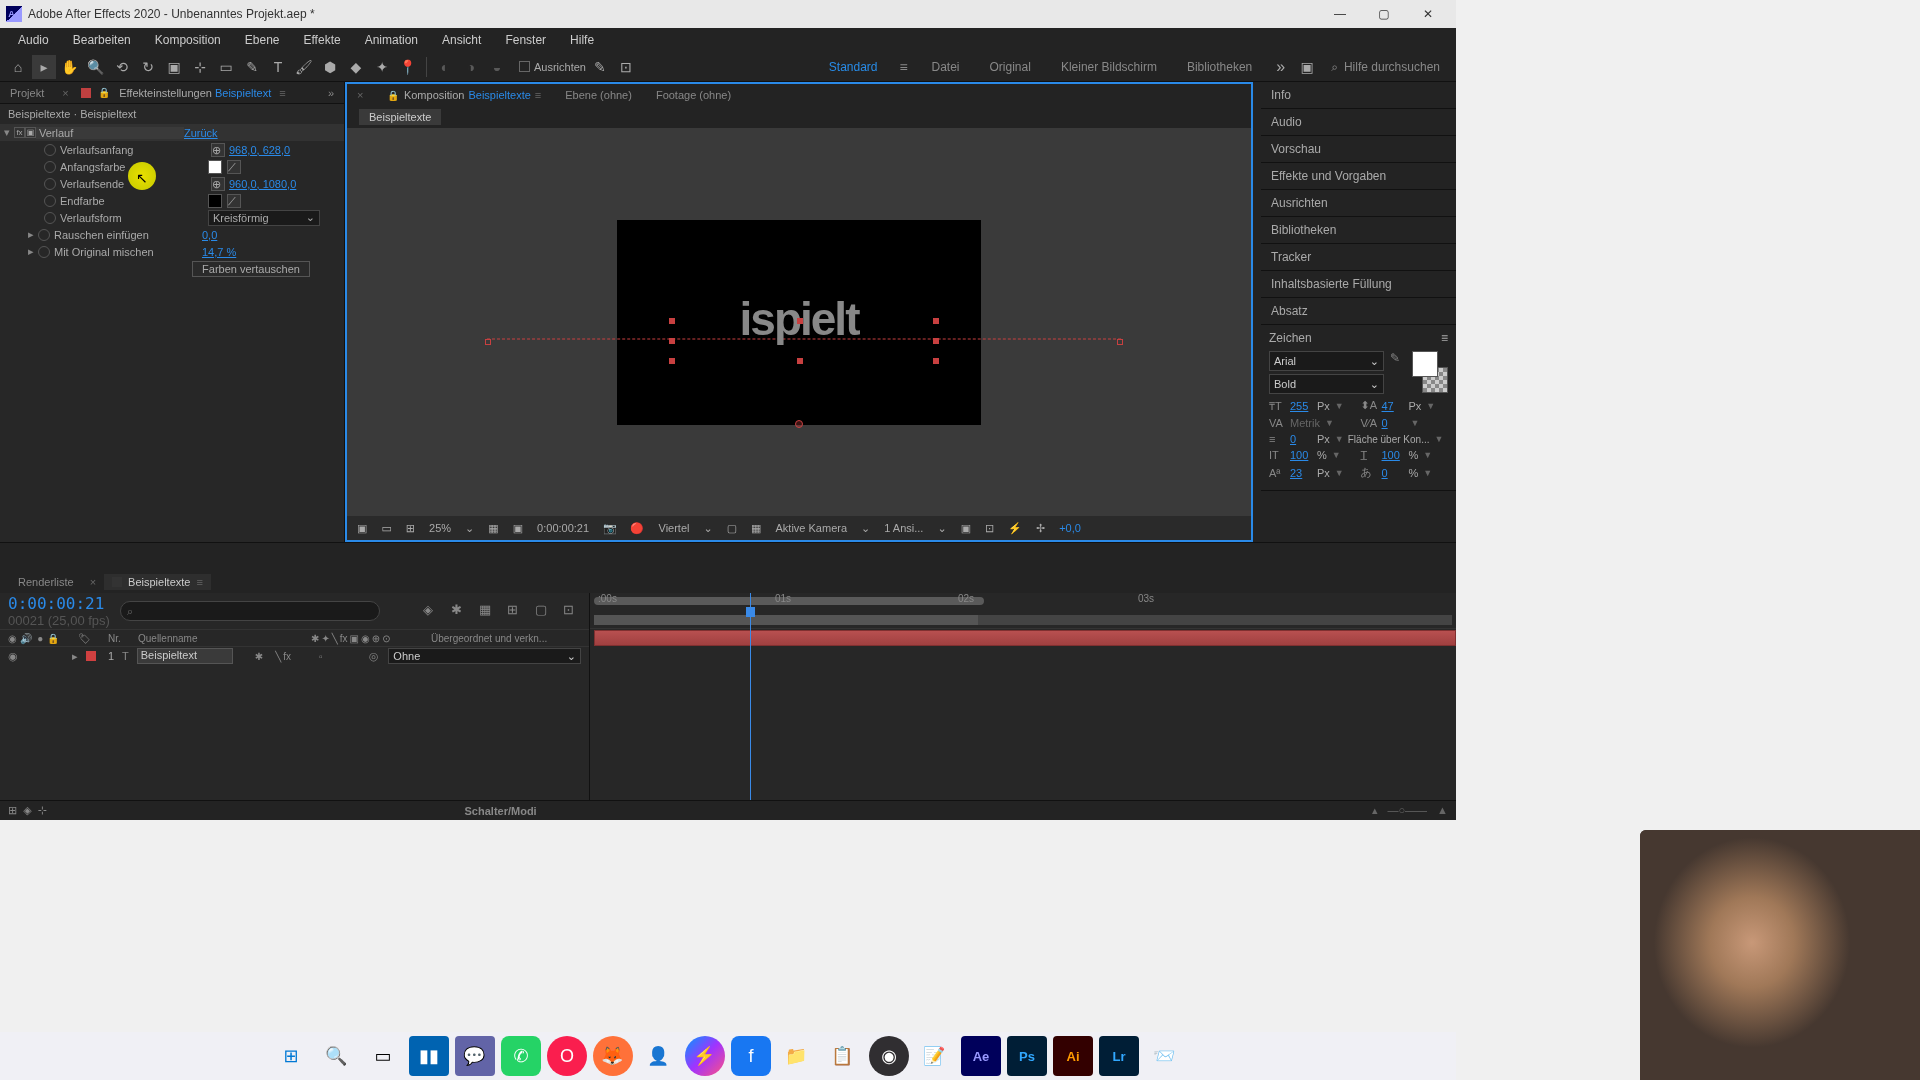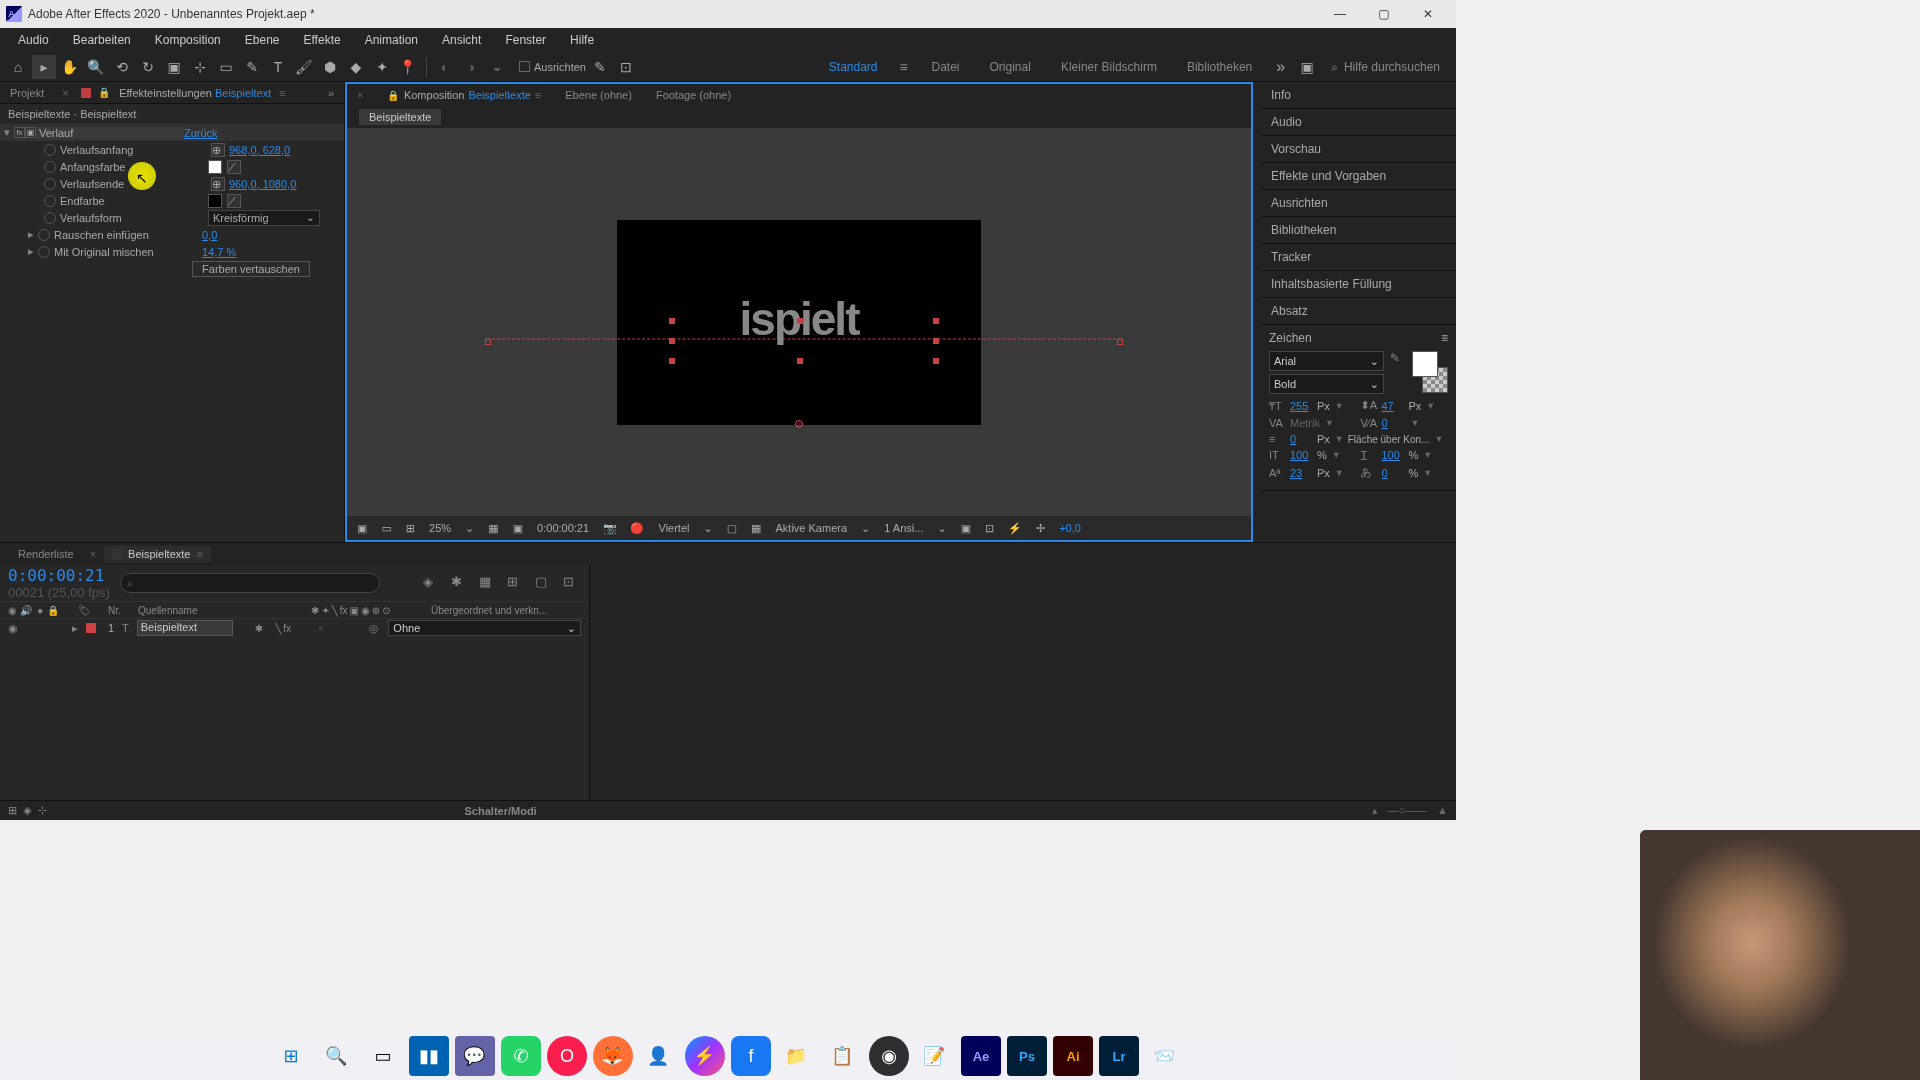--- a/index.html
+++ b/index.html
@@ -73,21 +73,21 @@
 .char-colorbox .fg { position:absolute; top:0; left:6px; width:26px; height:26px; background:#fff; border:1px solid #555; }
 .char-colorbox .bg { position:absolute; bottom:0; right:0; width:26px; height:26px; background:repeating-conic-gradient(#888 0 25%,#ccc 0 50%) 0 0/8px 8px; border:1px solid #555; }
 .char-row { display:flex; align-items:center; gap:4px; margin-top:4px; }
 .char-prop { display:flex; align-items:center; gap:3px; flex:1; }
 .char-prop .icon { width:18px; color:#888; font-size:11px; }
 .char-prop .val { color:#2a8ae8; font-size:11px; text-decoration:underline; min-width:24px; }
 .char-prop .unit { color:#aaa; font-size:11px; }
 .char-prop .chev { color:#666; font-size:9px; margin-left:2px; }
 
 .bottom-panel { height:278px; background:#232323; border-top:1px solid #111; display:flex; flex-direction:column; }
-.bp-tabs { height:22px; display:flex; align-items:center; padding:4px 10px; font-size:11px; color:#888; gap:8px; }
+.bp-tabs { height:22px; display:flex; align-items:center; padding:4px 10px; font-size:11px; color:#888; gap:8px;margin-top:28px; }
 .bp-tabs .bpt { padding:2px 8px; display:flex; align-items:center; gap:6px; }
 .bp-tabs .bpt.active { background:#2e2e2e; color:#ccc; }
 .bp-timeline { flex:1; display:flex; }
 .bp-left { width:590px; background:#272727; border-right:1px solid #111; display:flex; flex-direction:column; }
 .bp-header { height:36px; display:flex; align-items:center; padding:0 8px; gap:10px; }
 .timecode { color:#2a8ae8; font-size:16px; font-family:monospace; }
 .bp-search { flex:0 0 260px; height:20px; background:#1a1a1a; border:1px solid #444; border-radius:10px; display:flex; align-items:center; padding:0 6px; color:#666; font-size:11px; }
 .bp-icons { display:flex; gap:10px; margin-left:auto; }
 .bp-icons .i { width:18px; height:18px; color:#888; font-size:13px; }
 .bp-cols { height:18px; display:flex; align-items:center; padding:0 8px; font-size:10px; color:#888; border-top:1px solid #333; border-bottom:1px solid #333; gap:10px; }
@@ -498,20 +498,35 @@
        <span style="width:24px"></span>
        <span>▫</span>
      </span>
      <span style="color:#888;font-size:11px">◎</span>
      <span class="char-dropdown" style="width:76px;height:16px;margin-left:6px">
       <span>Ohne</span>
               <span>⌄</span>
      </span>
     </div>
    </div>
+   <div class="bp-right">
+    <div class="tl-ruler">
+     <div class="tl-workarea" style="width:390px"></div>
+     <div class="tl-tick" style="left:8px">:00s</div>
+     <div class="tl-tick" style="left:185px">01s</div>
+     <div class="tl-tick" style="left:368px">02s</div>
+     <div class="tl-tick" style="left:548px">03s</div>
+     <div style="position:absolute;top:22px;left:4px;right:4px;height:10px;background:#444"></div>
+     <div style="position:absolute;top:22px;left:4px;width:384px;height:10px;background:#555"></div>
+    </div>
+    <div class="tl-track">
+     <div class="tl-bar" style="left:4px;right:0"></div>
+    </div>
+    <div class="tl-playhead" style="left:160px"></div>
+   </div>
   </div>
   <div class="bp-footer">
    <span>⊞</span>
    <span style="margin-left:6px">◈</span>
    <span style="margin-left:6px">⊹</span>
    <span class="center">Schalter/Modi</span>
    <span style="margin-left:auto;display:flex;gap:10px;color:#666">
      <span>▴</span>
      <span>—○——</span>
      <span>▲</span>

